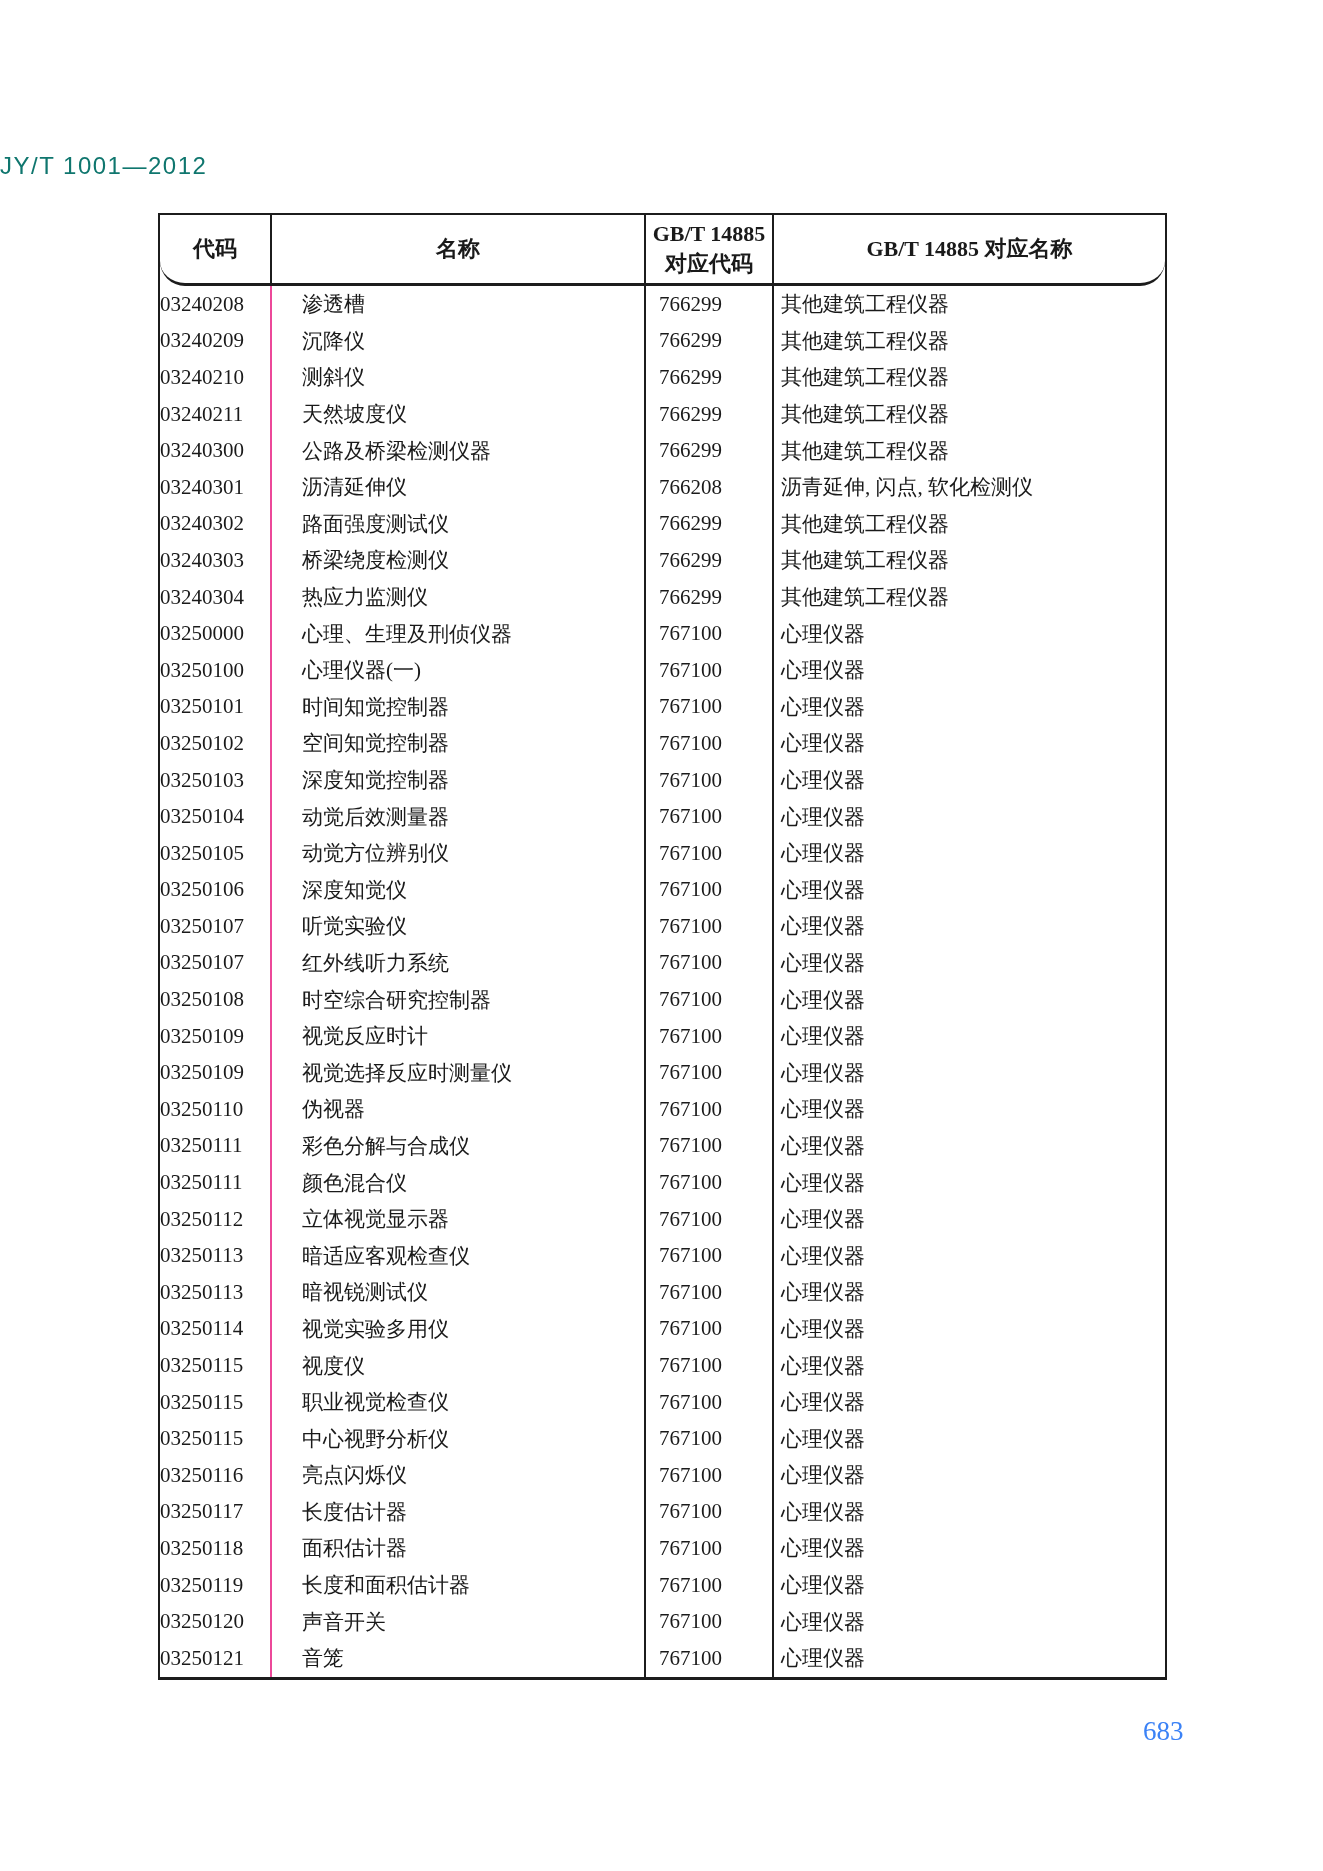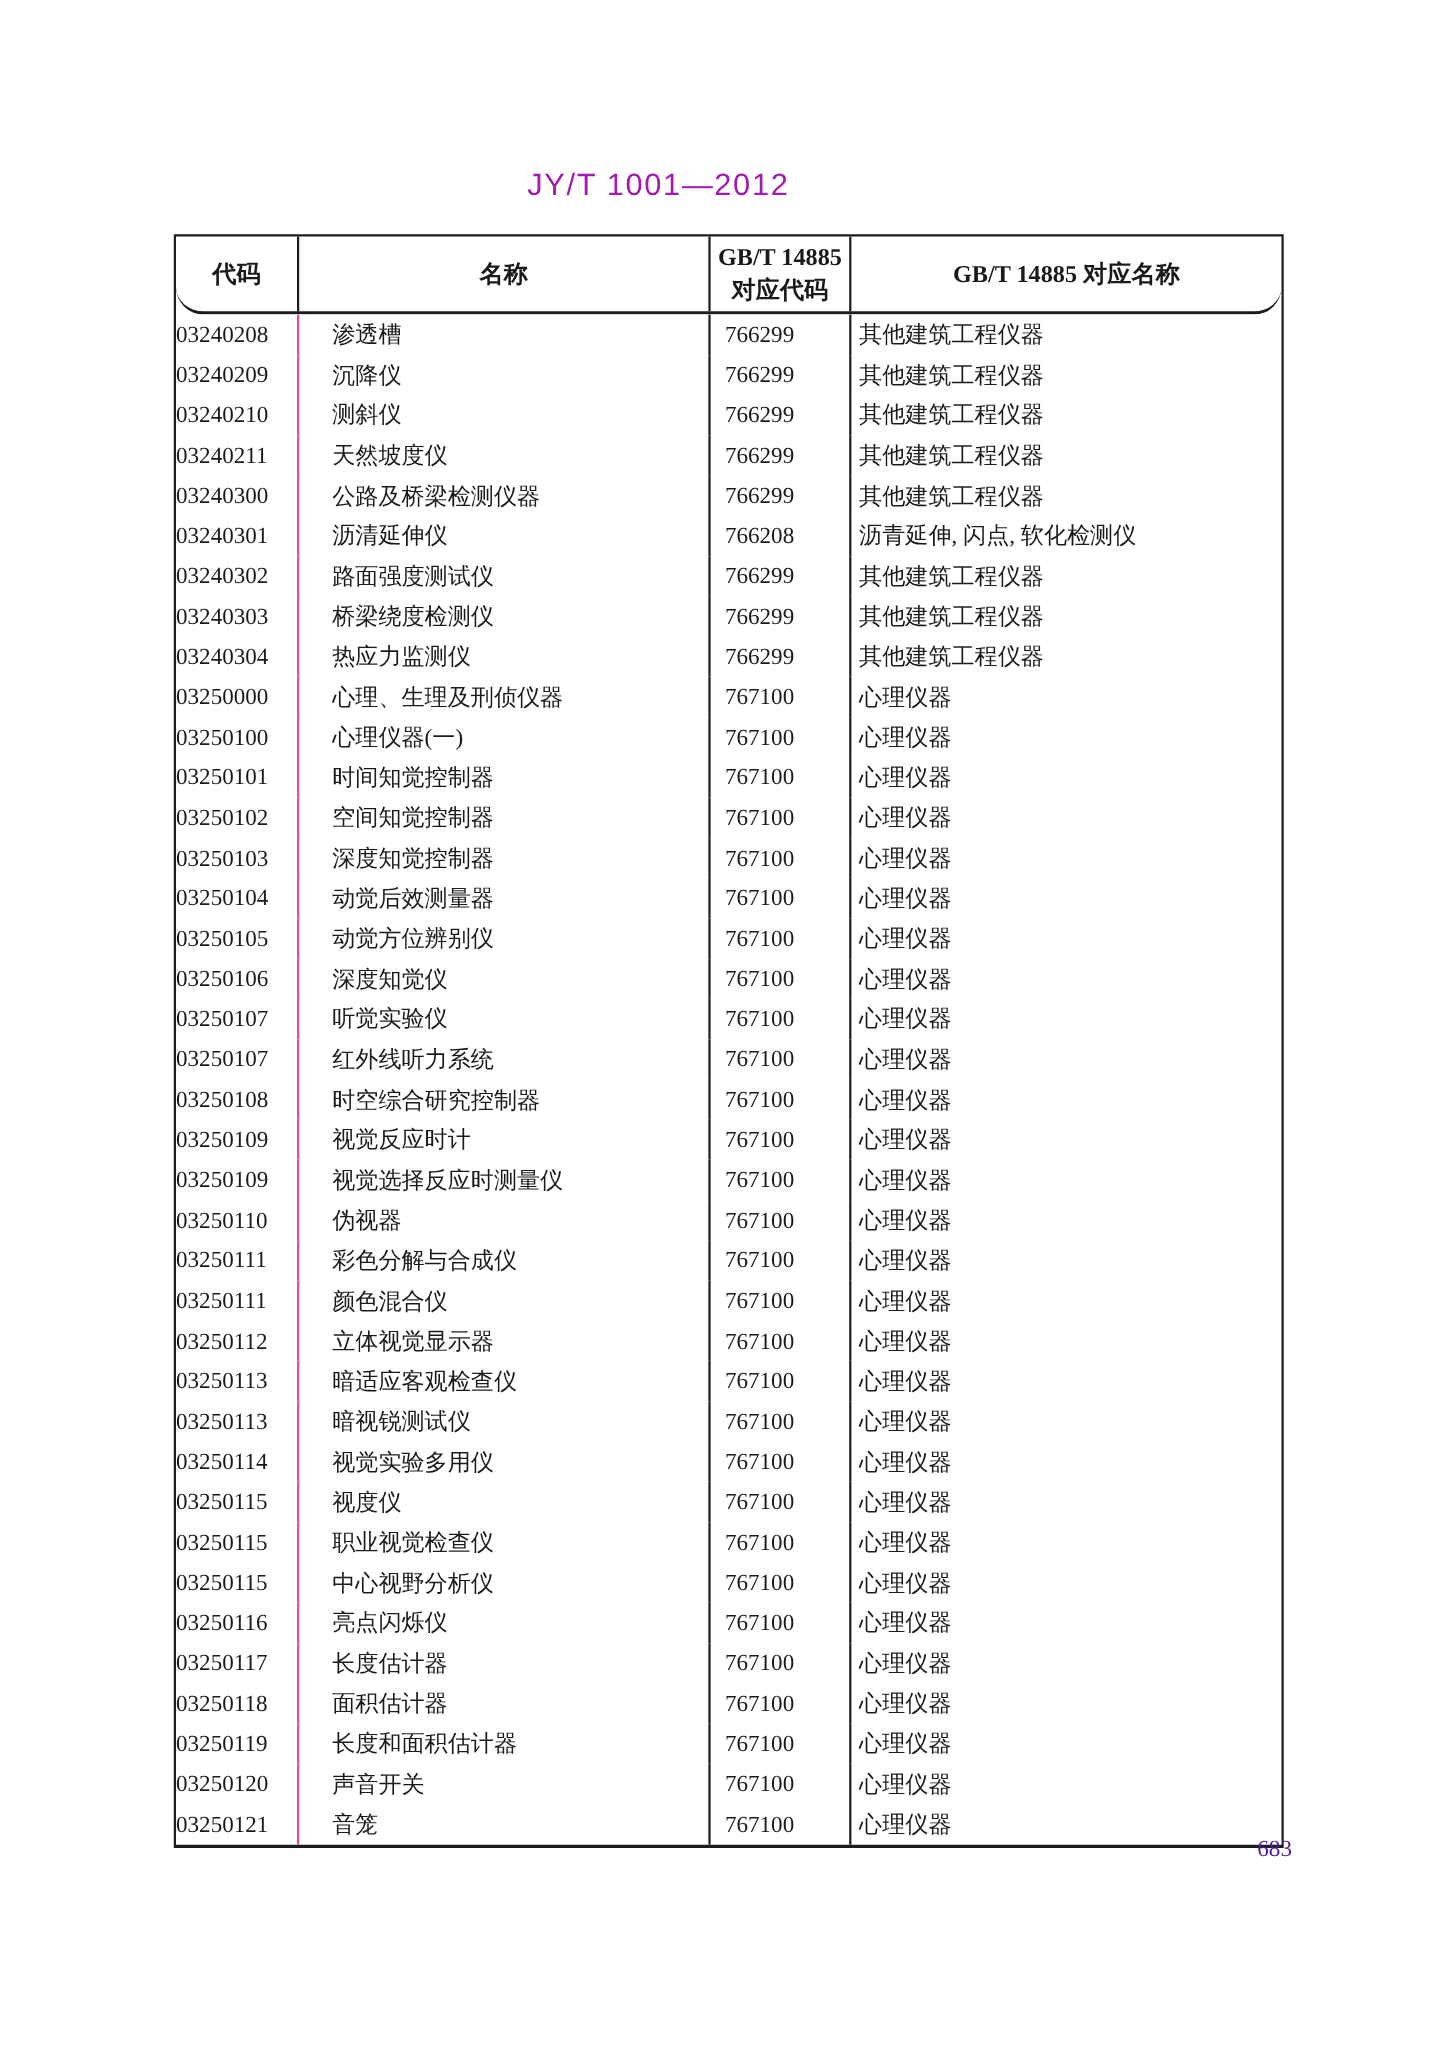--- a/index.html
+++ b/index.html
@@ -10,25 +10,25 @@
     height: 1871px;
     font-family: "Liberation Serif", "DejaVu Serif", serif;
     color: #1a1a1a;
     overflow: hidden;
   }
   .std-code {
     position: absolute;
     top: 152px;
     left: 0;
     width: 1197px;
-    text-align: center;
+    text-align: left;
     font-family: "Liberation Sans", "DejaVu Sans", sans-serif;
-    font-size: 28px;
+    font-size: 24px;
     letter-spacing: 1.5px;
-    color: #a21caf;
+    color: #0f766e;
   }
   .gbtable {
     position: absolute;
     left: 158px;
     top: 213px;
     width: 1009px;
     box-sizing: border-box;
     border: 2px solid #1c1c1c;
     border-bottom-width: 3px;
     background: #ffffff;
@@ -64,24 +64,24 @@
     font-size: 21px;
     white-space: nowrap;
     overflow: hidden;
   }
   .row .c1 { border-right: 2px solid #ec4899; padding-left: 0; }
   .row .c2 { border-right: 2px solid #1c1c1c; padding-left: 8px; margin-left: 22px; }
   .row .c3 { border-right: 2px solid #1c1c1c; padding-left: 13px; }
   .row .c4 { padding-left: 7px; }
   .page-number {
     position: absolute;
-    top: 1668px;
+    top: 1716px;
     left: 1143px;
-    font-size: 21px;
-    color: #4c1d95;
+    font-size: 27px;
+    color: #3b82f6;
   }
 </style>
 </head>
 <body>
 
 <div class="std-code">JY/T 1001—2012</div>
 
 <div class="gbtable">
   <div class="thead">
     <div class="hc b1">

